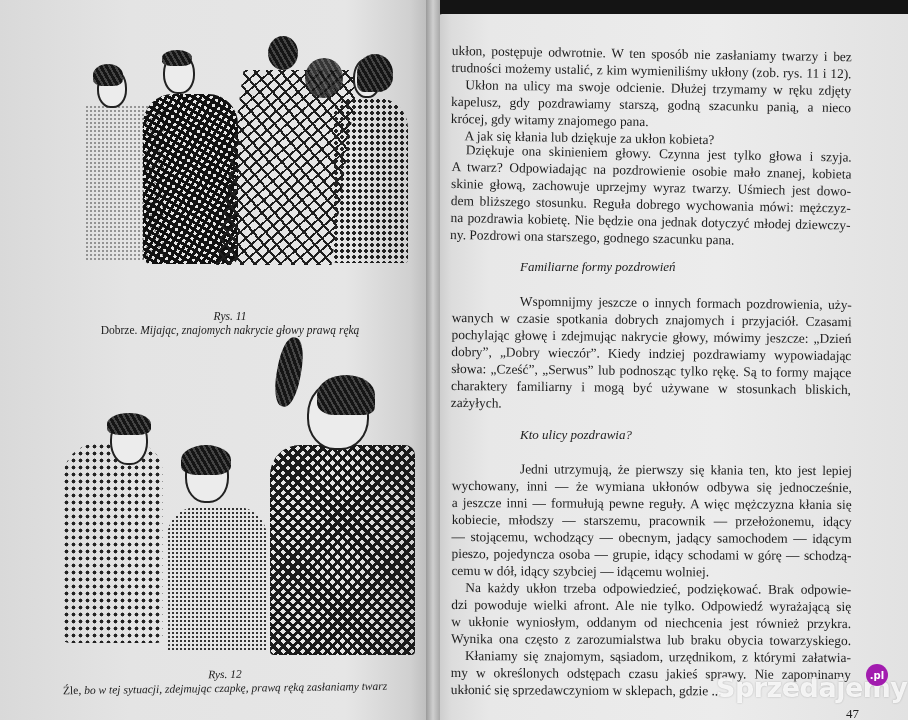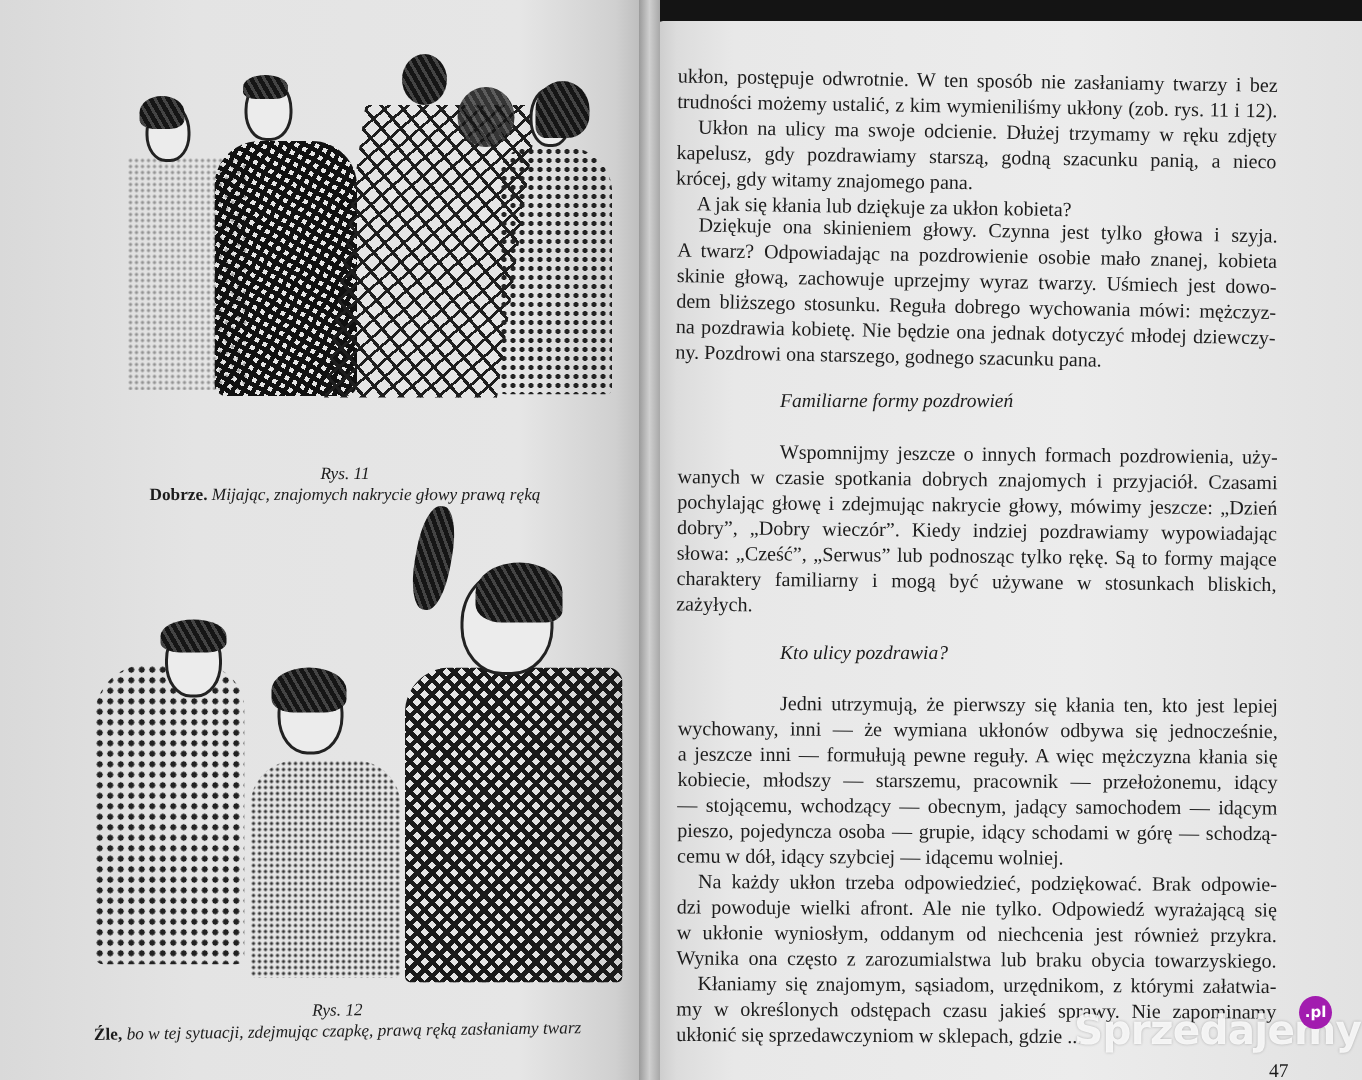--- a/index.html
+++ b/index.html
@@ -54,21 +54,21 @@
     }
     .hair {
       position: absolute; border-radius: 50% 50% 30% 30%;
       background: repeating-linear-gradient(60deg, #151515 0 3px, #444 3px 5px);
     }
 
     .caption {
       position: absolute; left: 0; width: 432px; text-align: center; font-size: 11.5px; line-height: 14px;
     }
     .caption .rys { font-style: italic; display: block; }
-    .caption b { font-weight: bold; font-style: normal; text-align: center; }
+    .caption b { font-weight: normal; font-style: normal; text-align: center; }
     .caption i { font-style: italic; }
     .cap1 { top: 273px; left: 30px; width: 400px; margin-top: 36px; }
     .cap2 { top: 667px; left: 20px; width: 410px; transform: rotate(-0.8deg); }
 
     
     .text-block {
       position: absolute; left: 452px; width: 400px;
       font-size: 13.4px; line-height: 17px; text-align: justify;
       transform-origin: left top;
     }

